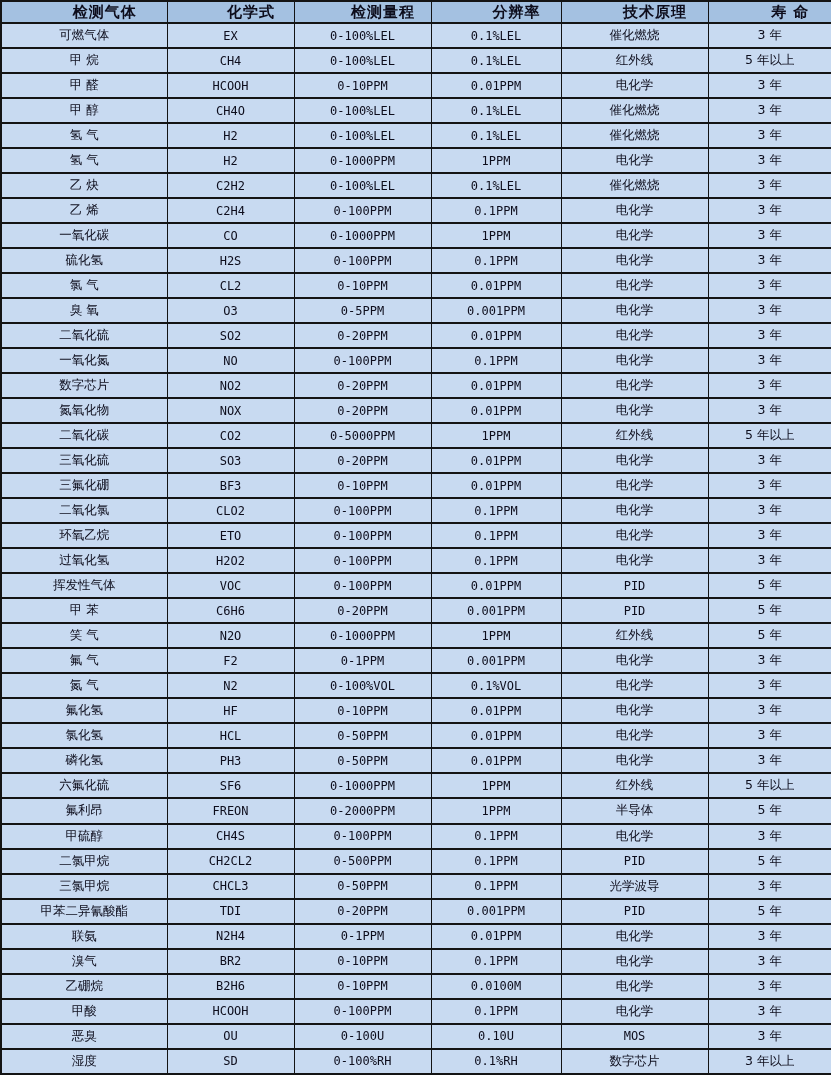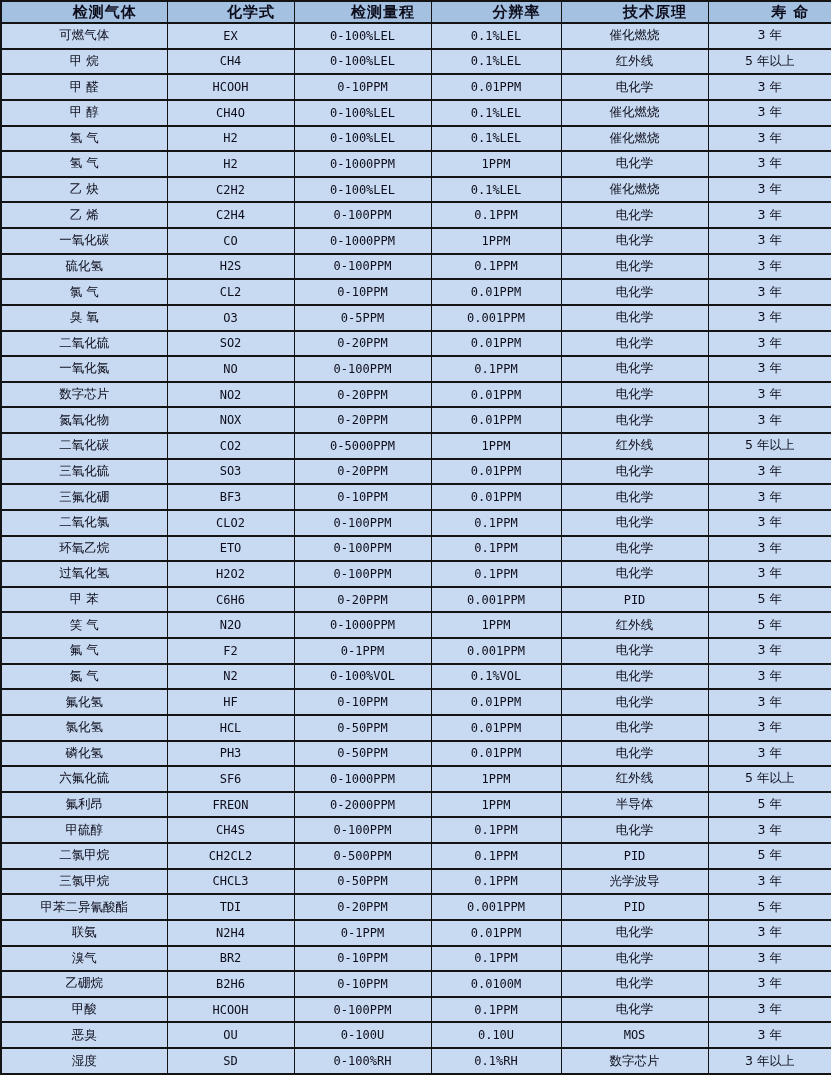--- a/index.html
+++ b/index.html
@@ -252,20 +252,28 @@
       </tr>
       <tr>
         <td>过氧化氢</td>
         <td class="mono">H2O2</td>
         <td class="mono">0-100PPM</td>
         <td class="mono">0.1PPM</td>
         <td>电化学</td>
         <td>3 年</td>
       </tr>
       <tr>
+        <td>挥发性气体</td>
+        <td class="mono">VOC</td>
+        <td class="mono">0-100PPM</td>
+        <td class="mono">0.01PPM</td>
+        <td class="mono">PID</td>
+        <td>5 年</td>
+      </tr>
+      <tr>
         <td>甲 苯</td>
         <td class="mono">C6H6</td>
         <td class="mono">0-20PPM</td>
         <td class="mono">0.001PPM</td>
         <td class="mono">PID</td>
         <td>5 年</td>
       </tr>
       <tr>
         <td>笑 气</td>
         <td class="mono">N2O</td>

